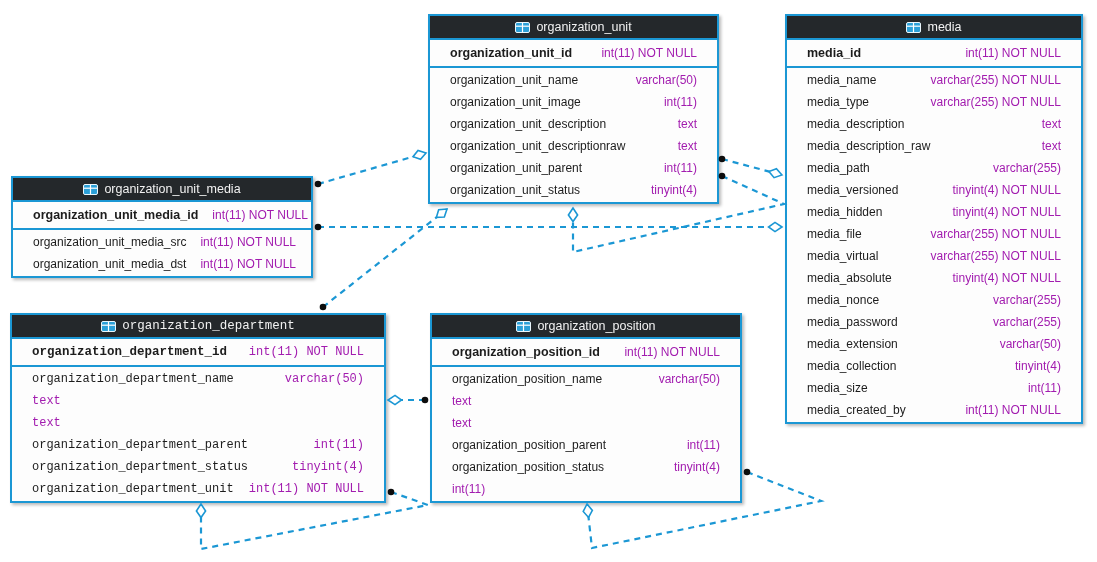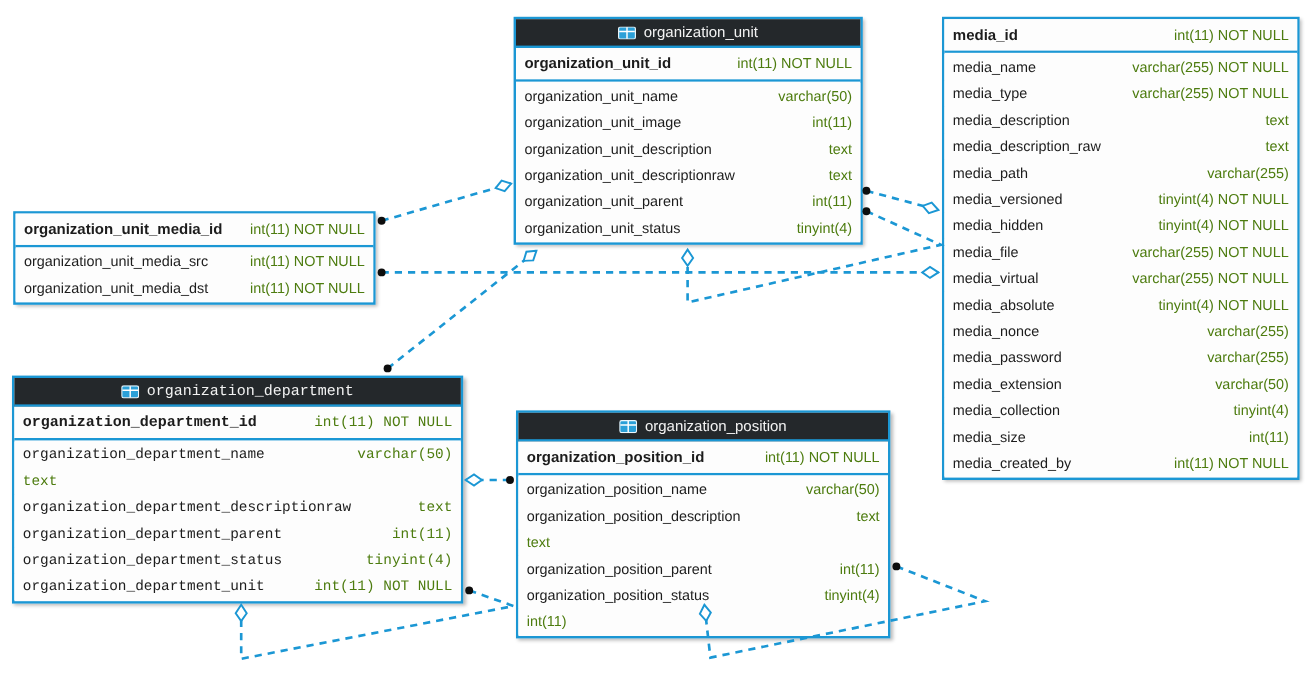--- a/index.html
+++ b/index.html
@@ -14,25 +14,25 @@
     box-shadow:2px 2px 3px rgba(0,0,0,.28);font-size:12px;box-sizing:border-box;
   }
   .db-table .hdr{
     background:var(--hdr);color:#f2f2f2;height:22px;display:flex;align-items:center;
     justify-content:center;gap:6px;font-size:12.5px;border-bottom:2px solid var(--accent);
     white-space:nowrap;padding:0 23px;
   }
   .pk-section{border-bottom:2px solid var(--accent);}
   .row{
     display:flex;justify-content:space-between;align-items:center;gap:14px;
-    height:22px;padding:0 7px;white-space:nowrap;background:#fdfdfd;
+    height:22px;padding:0 20px;white-space:nowrap;background:#fdfdfd;
   }
   .pk-section .row{height:26px;}
   .pk-section .col-name{font-weight:bold;font-size:12.5px;}
-  .col-type{text-align:right;color:#4d7c0f;}
+  .col-type{text-align:right;color:#a21caf;}
   .body-section{padding:1px 0;}
   svg.wires{position:absolute;inset:0;pointer-events:none;}
   svg.wires polyline{fill:none;stroke:var(--accent);stroke-width:2.2;stroke-dasharray:6 5;}
   svg.wires circle{fill:#0d0d0d;}
   svg.wires path.diamond{fill:#ffffff;stroke:var(--accent);stroke-width:1.6;}
   .tbl-icon{flex:0 0 auto;}
 </style>
 </head>
 <body>
 
@@ -74,20 +74,28 @@
             <span class="col-name">organization_unit_parent</span>
             <span class="col-type">int(11)</span>
           </div>
           <div class="row">
             <span class="col-name">organization_unit_status</span>
             <span class="col-type">tinyint(4)</span>
           </div>
         </div>
       </div>
       <div class="db-table" style="left: 785px; top: 14px; width: 298px;">
+        <div class="hdr">
+          <svg width="15" height="11" viewBox="0 0 15 11" class="tbl-icon">
+            <rect x="0.5" y="0.5" width="14" height="10" rx="1.5" fill="#2ba0d8" stroke="#eaf6fc"></rect>
+            <line x1="1" y1="4.2" x2="14" y2="4.2" stroke="#ffffff" stroke-width="1.2"></line>
+            <line x1="7.5" y1="0.8" x2="7.5" y2="10.2" stroke="#ffffff" stroke-width="1.2"></line>
+          </svg>
+          <span>media</span>
+        </div>
         <div class="pk-section">
           <div class="row">
             <span class="col-name">media_id</span>
             <span class="col-type">int(11) NOT NULL</span>
           </div>
         </div>
         <div class="body-section">
           <div class="row">
             <span class="col-name">media_name</span>
             <span class="col-type">varchar(255) NOT NULL</span>
@@ -148,20 +156,28 @@
             <span class="col-name">media_size</span>
             <span class="col-type">int(11)</span>
           </div>
           <div class="row">
             <span class="col-name">media_created_by</span>
             <span class="col-type">int(11) NOT NULL</span>
           </div>
         </div>
       </div>
       <div class="db-table" style="left: 11px; top: 176px; width: 302px;">
+        <div class="hdr">
+          <svg width="15" height="11" viewBox="0 0 15 11" class="tbl-icon">
+            <rect x="0.5" y="0.5" width="14" height="10" rx="1.5" fill="#2ba0d8" stroke="#eaf6fc"></rect>
+            <line x1="1" y1="4.2" x2="14" y2="4.2" stroke="#ffffff" stroke-width="1.2"></line>
+            <line x1="7.5" y1="0.8" x2="7.5" y2="10.2" stroke="#ffffff" stroke-width="1.2"></line>
+          </svg>
+          <span>organization_unit_media</span>
+        </div>
         <div class="pk-section">
           <div class="row">
             <span class="col-name">organization_unit_media_id</span>
             <span class="col-type">int(11) NOT NULL</span>
           </div>
         </div>
         <div class="body-section">
           <div class="row">
             <span class="col-name">organization_unit_media_src</span>
             <span class="col-type">int(11) NOT NULL</span>
@@ -189,59 +205,57 @@
         </div>
         <div class="body-section">
           <div class="row">
             <span class="col-name">organization_department_name</span>
             <span class="col-type">varchar(50)</span>
           </div>
           <div class="row">
             <span class="col-type">text</span>
           </div>
           <div class="row">
-            <span class="col-name">organization_department_descriptionraw</span>
             <span class="col-type">text</span>
           </div>
           <div class="row">
             <span class="col-name">organization_department_parent</span>
             <span class="col-type">int(11)</span>
           </div>
           <div class="row">
             <span class="col-name">organization_department_status</span>
             <span class="col-type">tinyint(4)</span>
           </div>
           <div class="row">
             <span class="col-name">organization_department_unit</span>
             <span class="col-type">int(11) NOT NULL</span>
           </div>
         </div>
       </div>
-      <div class="db-table" style="left: 430px; top: 313px; width: 312px; margin-top: 29px;">
+      <div class="db-table" style="left: 430px; top: 313px; width: 312px;">
         <div class="hdr">
           <svg width="15" height="11" viewBox="0 0 15 11" class="tbl-icon">
             <rect x="0.5" y="0.5" width="14" height="10" rx="1.5" fill="#2ba0d8" stroke="#eaf6fc"></rect>
             <line x1="1" y1="4.2" x2="14" y2="4.2" stroke="#ffffff" stroke-width="1.2"></line>
             <line x1="7.5" y1="0.8" x2="7.5" y2="10.2" stroke="#ffffff" stroke-width="1.2"></line>
           </svg>
           <span>organization_position</span>
         </div>
         <div class="pk-section">
           <div class="row">
             <span class="col-name">organization_position_id</span>
             <span class="col-type">int(11) NOT NULL</span>
           </div>
         </div>
         <div class="body-section">
           <div class="row">
             <span class="col-name">organization_position_name</span>
             <span class="col-type">varchar(50)</span>
           </div>
           <div class="row">
-            <span class="col-name">organization_position_description</span>
             <span class="col-type">text</span>
           </div>
           <div class="row">
             <span class="col-type">text</span>
           </div>
           <div class="row">
             <span class="col-name">organization_position_parent</span>
             <span class="col-type">int(11)</span>
           </div>
           <div class="row">

